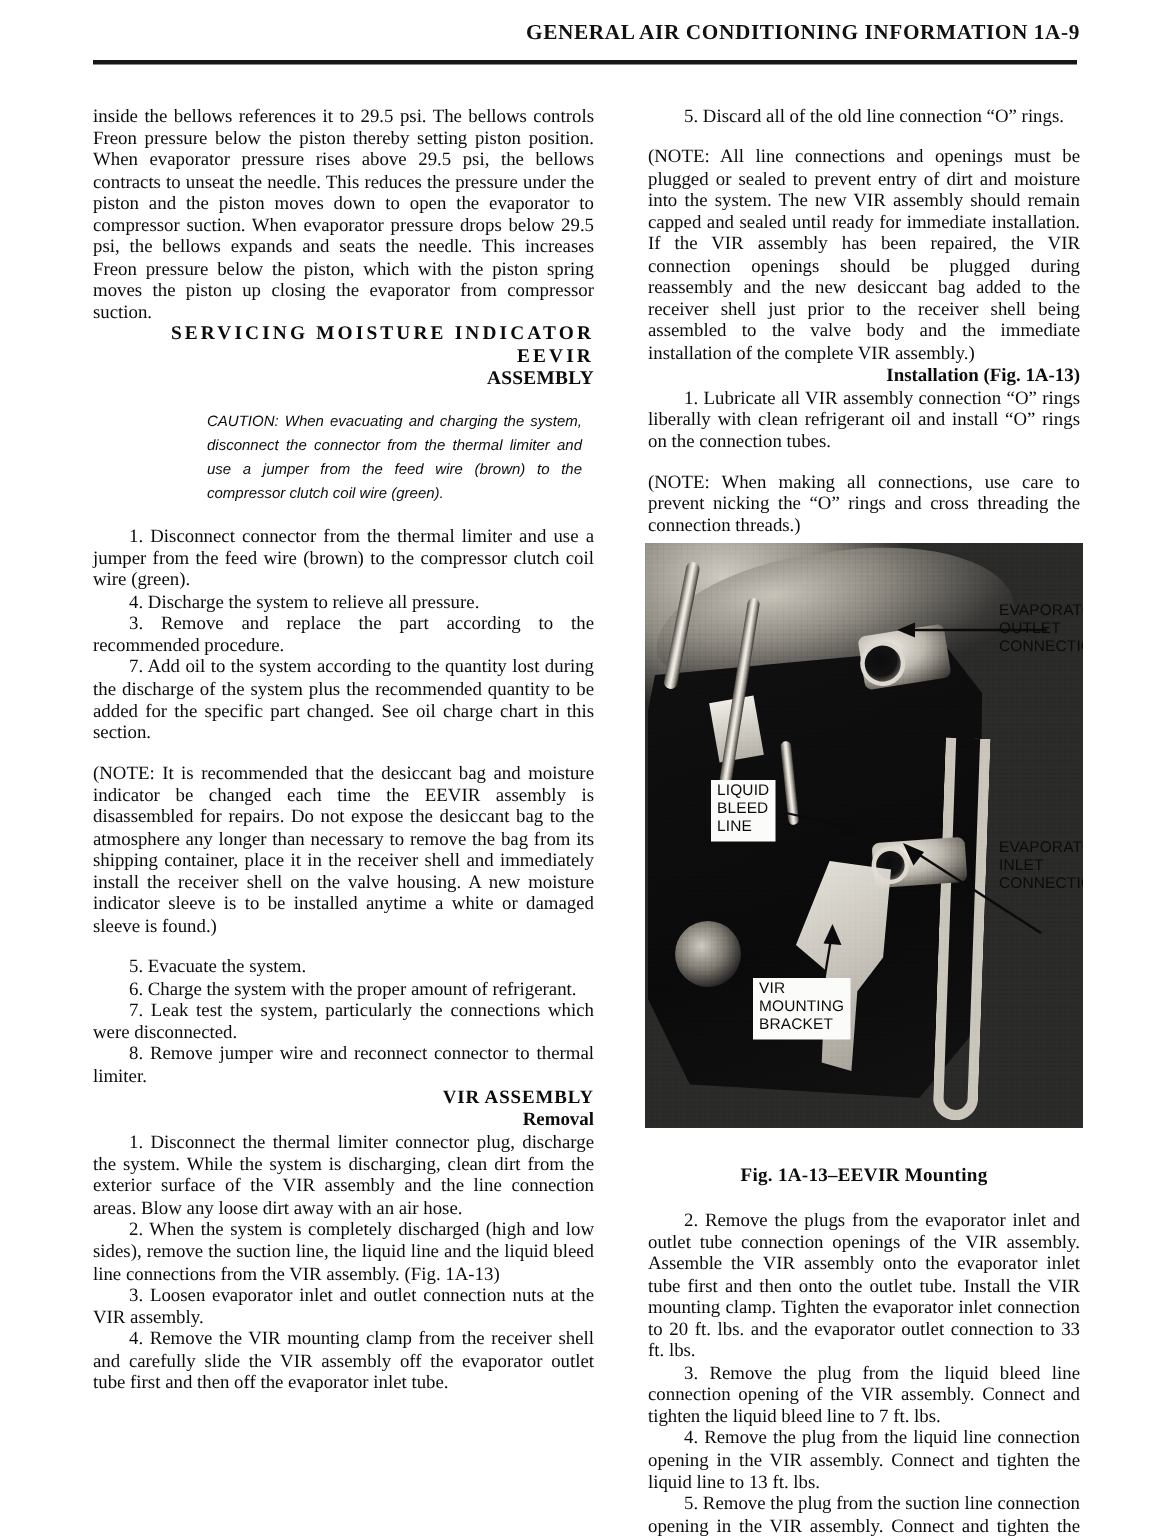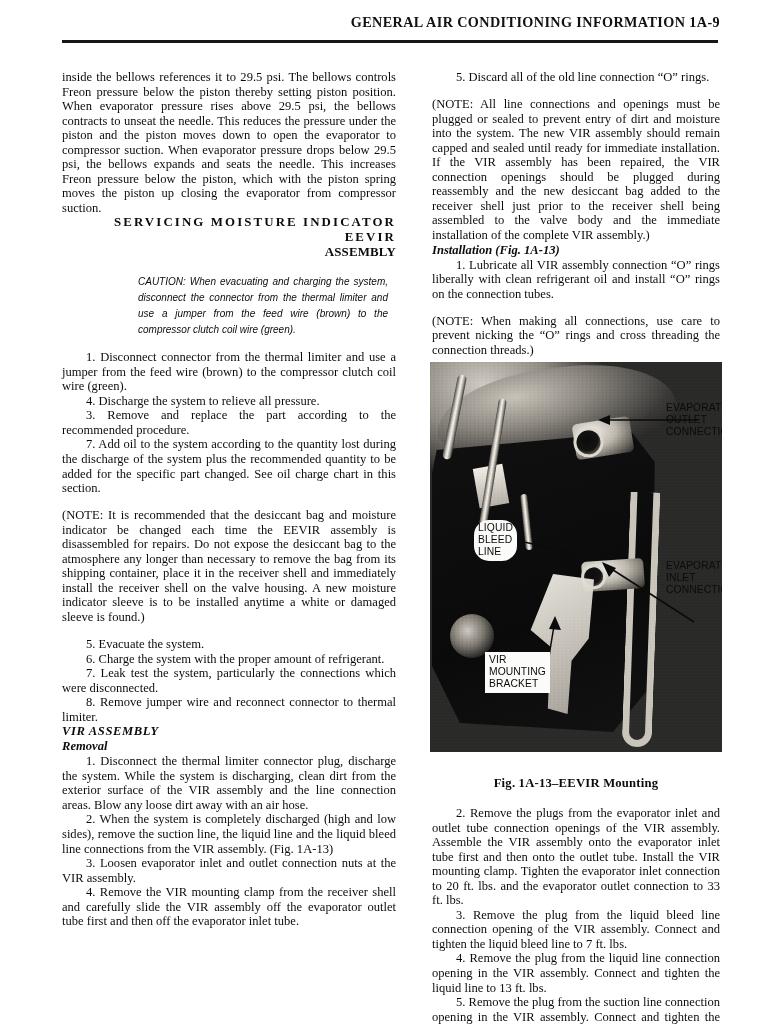--- a/index.html
+++ b/index.html
@@ -72,22 +72,21 @@
     text-align: right;
   }
   h2.section-head .line2 { letter-spacing: 0.2px; display: block; }
 
   h3.sub-head {
     margin: 0;
     font-family: "Liberation Serif", serif;
     font-weight: bold;
     font-size: 12.6px;
     line-height: 15px;
-    text-align: left;
-    font-style: italic;
+    text-align: right;
   }
   h3.sub-head.tight-letter { letter-spacing: 0.6px; }
 
   
   .caution {
     margin: 14px 0 0 76px;
     width: 250px;
     font-family: "Liberation Sans", sans-serif;
     font-style: italic;
     font-size: 10px;
@@ -217,22 +216,22 @@
   }
   .callout-plain {
     position: absolute;
     color: #0b0b0b;
     font-family: "Liberation Sans", sans-serif;
     font-size: 10.3px;
     line-height: 12.1px;
     letter-spacing: 0.1px;
     white-space: pre-line;
   }
-  .lbl-liquid-bleed { left: 44px;  top: 158px; border-radius: 15px; }
-  .lbl-vir-bracket  { left: 55px;  top: 290px; }
+  .lbl-liquid-bleed { left: 44px;  top: 158px; }
+  .lbl-vir-bracket  { left: 72px;  top: 290px; }
   .lbl-evap-outlet  { left: 236px; top: 40px;  }
   .lbl-evap-inlet   { left: 236px; top: 198px; }
 
   .leader { position: absolute; overflow: visible; }
   .leader-outlet { left: 160px; top: 30px;  width: 110px; height: 56px; }
   .leader-inlet  { left: 160px; top: 186px; width: 110px; height: 80px; }
   .leader-bleed  { left: 92px;  top: 162px; width: 54px;  height: 42px; }
   .leader-bracket{ left: 100px; top: 252px; width: 44px;  height: 50px; }
 
   .caption {

